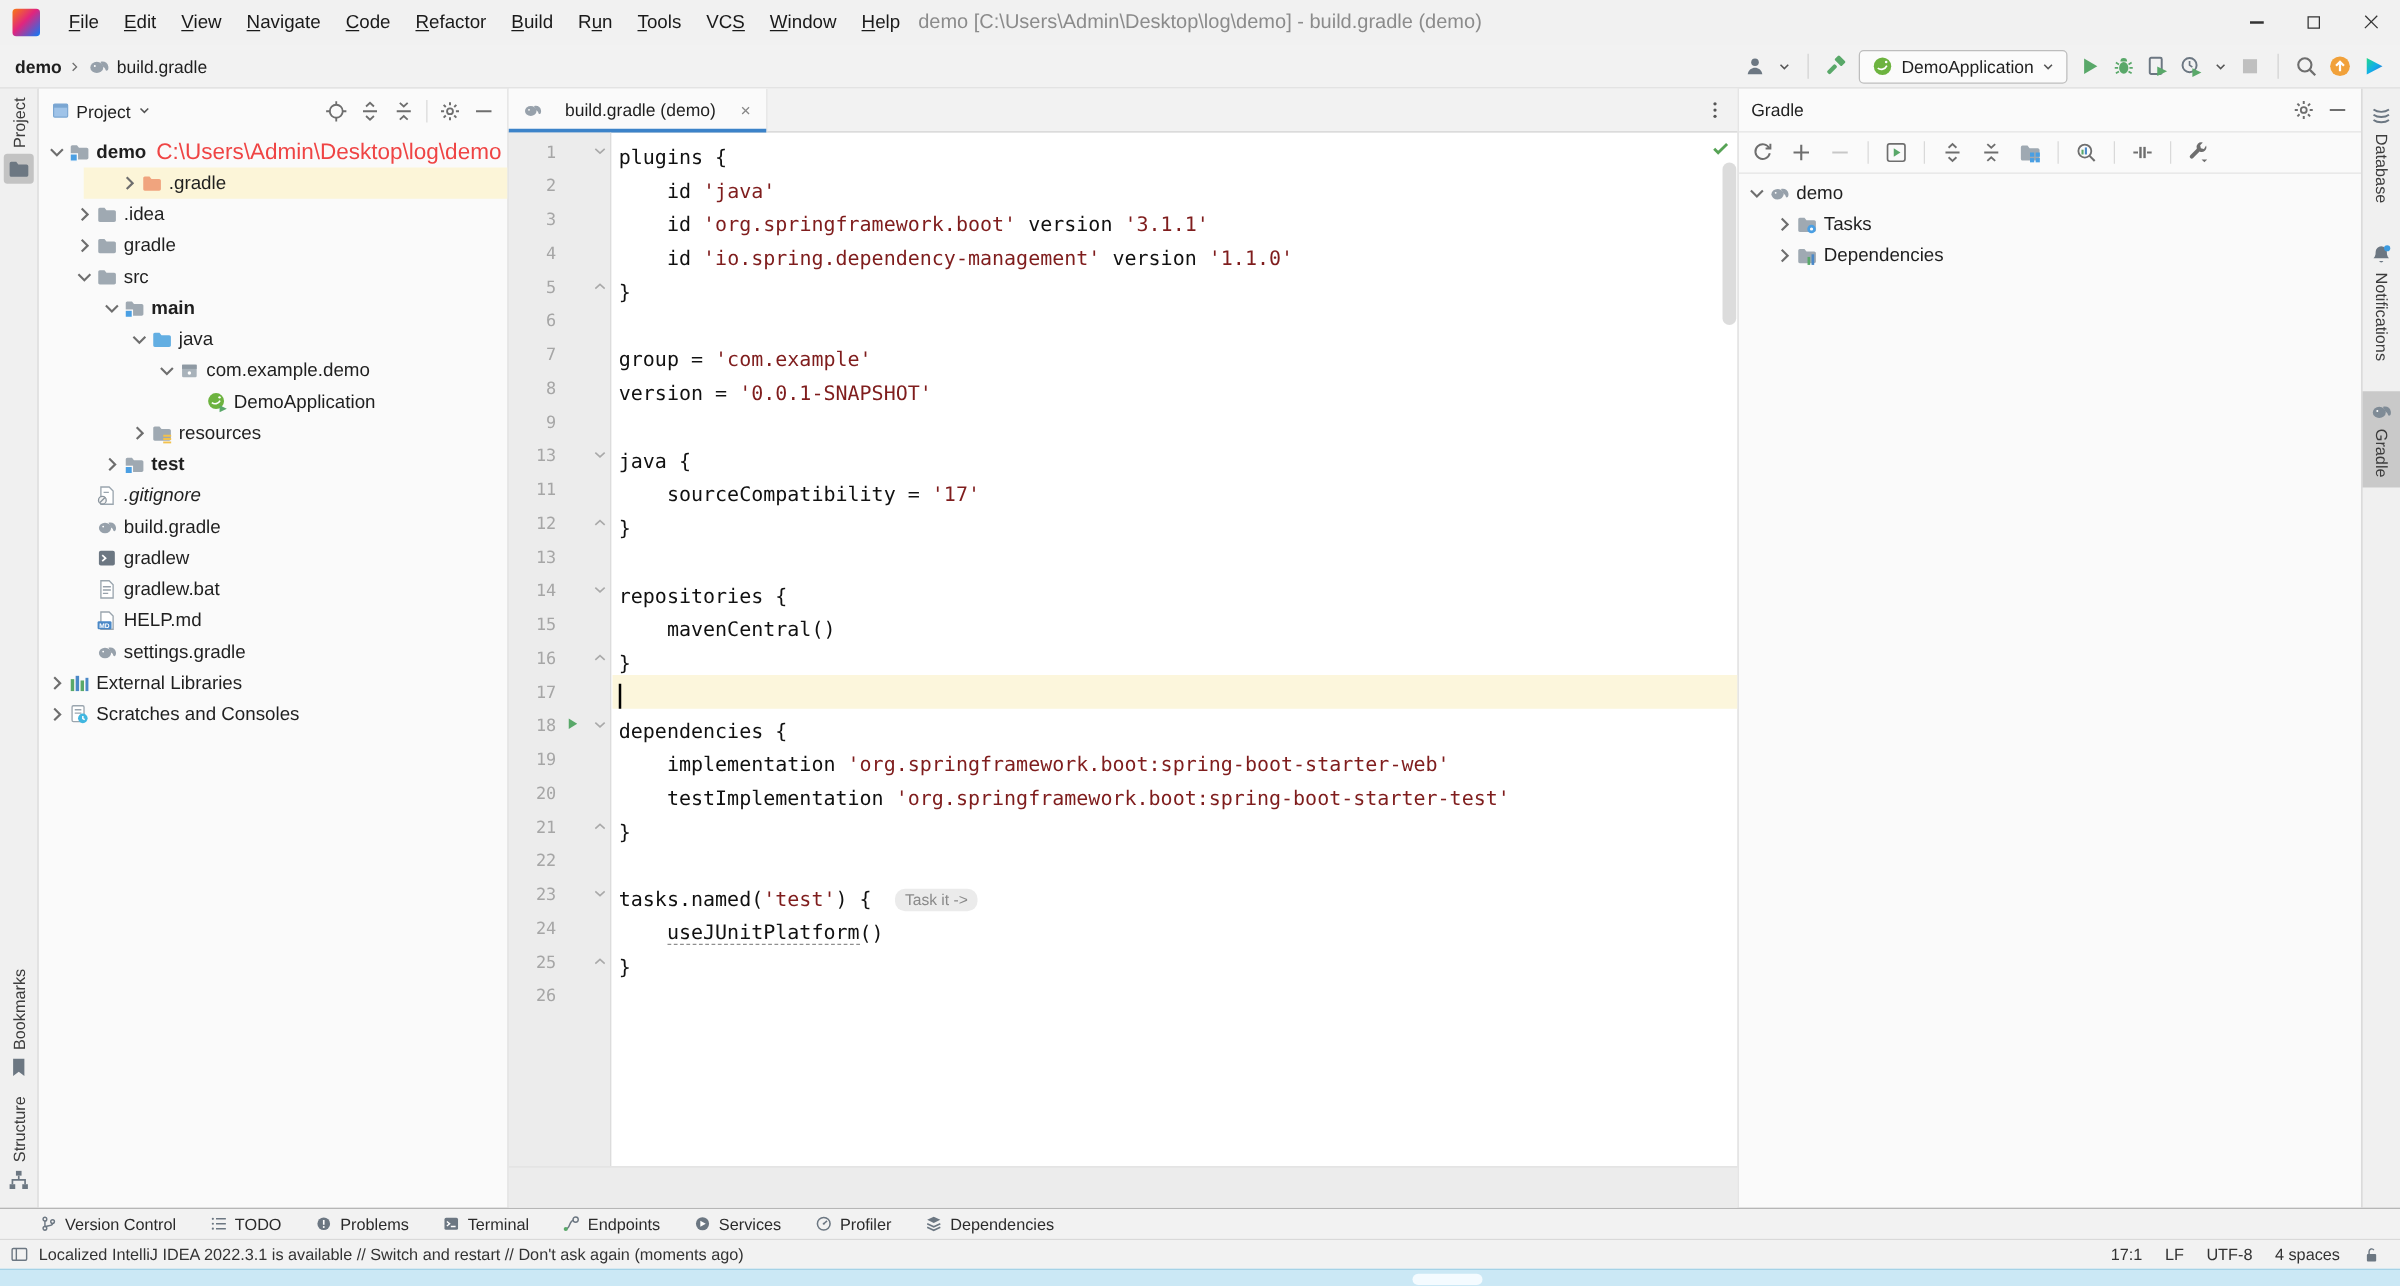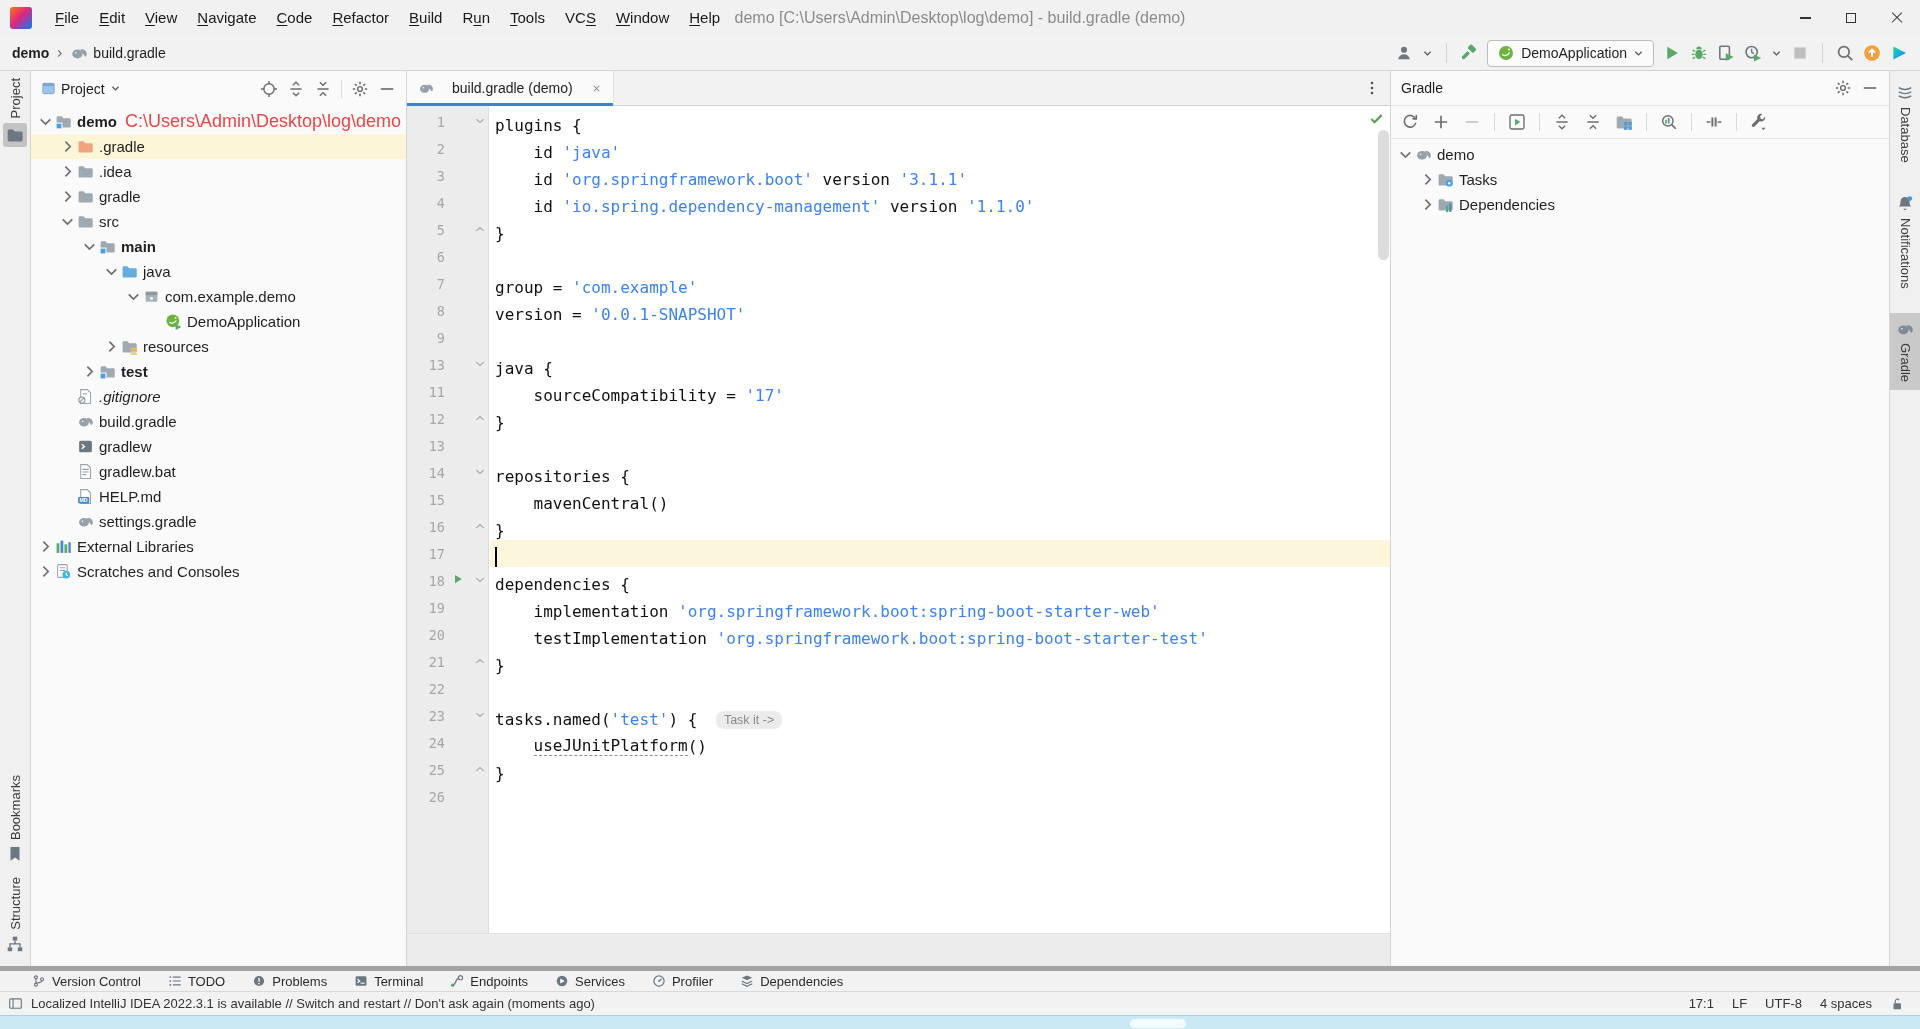--- a/index.html
+++ b/index.html
@@ -71,34 +71,34 @@
   .gutter-bg{position:absolute;left:0;top:0;bottom:0;width:82px;background:#ececec;border-right:1px solid #dcdcdc}
   #code{position:absolute;inset:0;padding-top:2px}
   .code-row{display:flex;height:27px}
   .gut{width:83px;flex:none;display:flex;align-items:center;position:relative}
   .lnum{width:38px;text-align:right;color:#a6a6a6;font:13.5px "DejaVu Sans Mono",monospace}
   .gmark{flex:1;position:relative;height:100%}
   .grun{position:absolute;left:7px;top:6px;width:12px;height:12px}
   .gfold{position:absolute;right:4px;top:7px;width:12px;height:12px}
   .code-cell{flex:1;display:flex;align-items:flex-end;white-space:pre;font:16px "DejaVu Sans Mono",monospace;color:#111;padding-left:5px}
   .caret-line .code-cell{background:#fcf6dc}
-  .tok-s{color:#3b82f6}
+  .tok-s{color:#7f1d1d}
   .tok-u{border-bottom:1.5px dashed #8f8f8f}
   .caret{width:1.6px;height:20px;background:#000;margin-right:-1px}
   .inlay{margin-left:9px;background:#ebebeb;color:#8a8a8a;font:12.5px "Liberation Sans",sans-serif;padding:2px 8px;border-radius:8px}
   .inspect{position:absolute;top:5px;right:6px;width:15px;height:15px}
   .scroll-thumb{position:absolute;top:24px;right:1px;width:11px;height:130px;background:rgba(130,130,130,.28);border-radius:6px}
   .editor-footer{height:33px;background:#ececec;border-top:1px solid #e0e0e0;flex:none}
 
   .gradle-panel{width:498px;background:#fafafa;display:flex;flex-direction:column;flex:none}
   .gradle-toolbar{height:33px;display:flex;align-items:center;gap:13px;padding:0 10px;border-bottom:1px solid #e4e4e4;flex:none}
   .tb-divider{width:1px;height:18px;background:#d9d9d9}
 
   
-  .bottombar{height:25px;background:#f2f2f2;display:flex;align-items:center;padding-left:32px;border-top:5px solid #a3a3a3}
+  .bottombar{height:25px;background:#f2f2f2;display:flex;align-items:center;padding-left:32px;border-top:1px solid #a3a3a3}
   .bb-item{display:flex;align-items:center;gap:6px;margin-right:27px;font-size:13px;color:#2b2b2b}
   .bb-item .ic{width:14px;height:14px}
   .statusbar{height:24px;background:#f2f2f2;border-top:1px solid #d9d9d9;display:flex;align-items:center;gap:8px;padding:0 16px 0 8px;font-size:13px;color:#333}
   .sb-right{margin-left:auto;display:flex;align-items:center;gap:18px}
   .sb-right .ic{width:14px;height:14px}
   .taskbar-strip{height:14px;background:#cbe8f5;border-top:1px solid #a5d2e6;position:relative}
   .taskbar-pill{position:absolute;left:1130px;top:3px;width:56px;height:9px;border-radius:5px;background:#f4fbff}
 </style>
 </head>
 <body>
@@ -352,21 +352,21 @@
           </span>
           <span class="ic">
             <svg viewBox="0 0 16 16">
               <path d="M1.5 4.3c0-.7.5-1.3 1.2-1.3h3.5l1.5 1.9h5.8c.7 0 1.3.6 1.3 1.3v6.2c0 .7-.6 1.3-1.3 1.3H2.7c-.7 0-1.2-.6-1.2-1.3z" fill="#9fa9b2"></path>
               <rect x="1" y="9.5" width="5.5" height="5.5" fill="#4a9fe3" stroke="#fafafa"></rect>
             </svg>
           </span>
           <span class="lbl">demo</span>
           <span class="suffix">C:\Users\Admin\Desktop\log\demo</span>
         </div>
-        <div class="trow selected" style="padding-left: 28px;">
+        <div class="trow selected" style="padding-left: 28px; margin-left: 36px;">
           <span class="chev">
             <svg viewBox="0 0 16 16">
               <path d="M6 3.5l4.5 4.5L6 12.5" fill="none" stroke="#6e6e6e" stroke-width="1.6"></path>
             </svg>
           </span>
           <span class="ic">
             <svg viewBox="0 0 16 16">
               <path d="M1.5 4.3c0-.7.5-1.3 1.2-1.3h3.5l1.5 1.9h5.8c.7 0 1.3.6 1.3 1.3v6.2c0 .7-.6 1.3-1.3 1.3H2.7c-.7 0-1.2-.6-1.2-1.3z" fill="#f0a47e"></path>
             </svg>
           </span>

